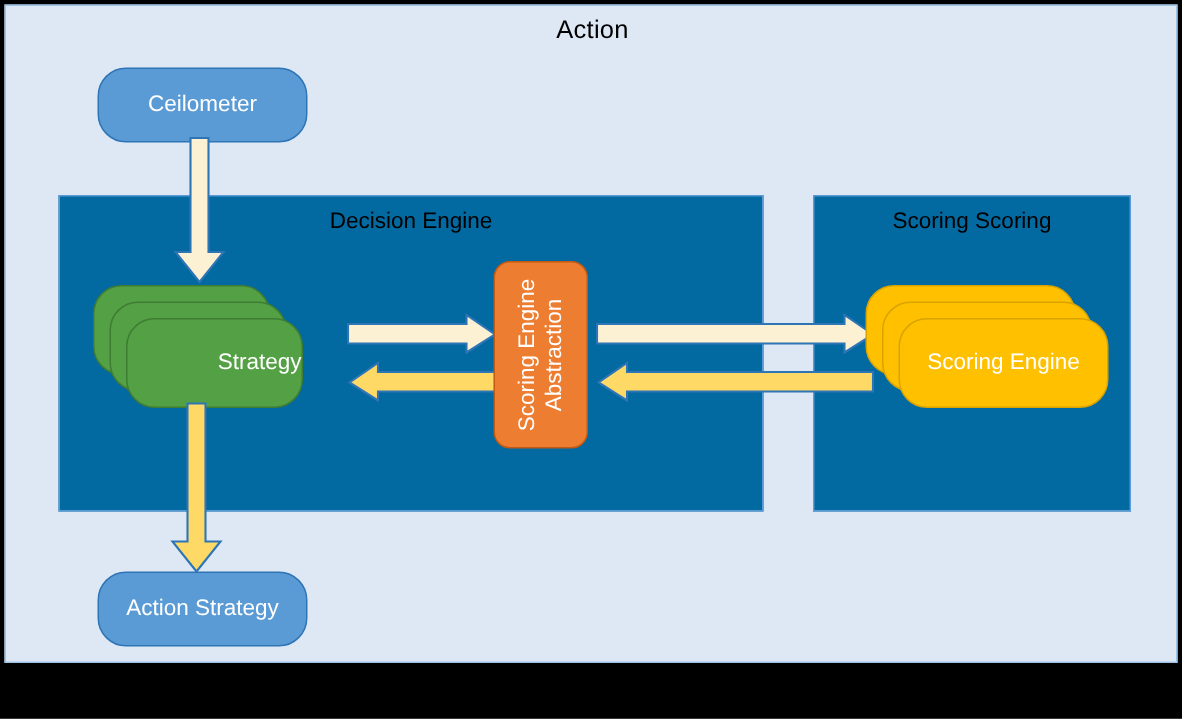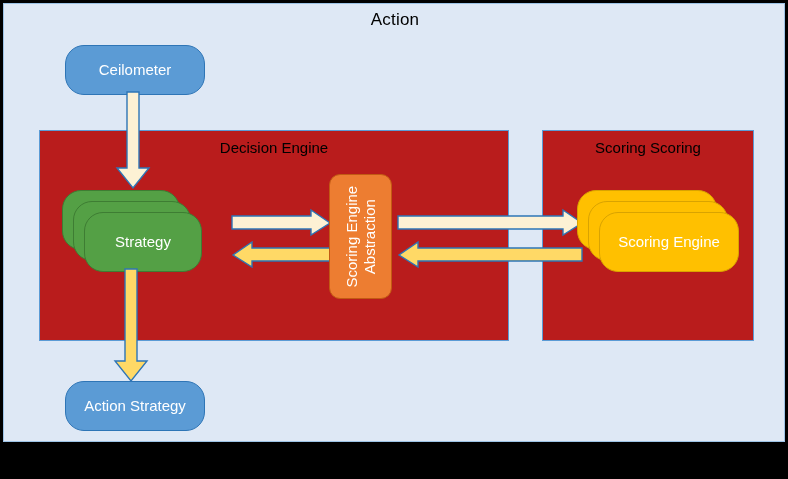--- a/index.html
+++ b/index.html
@@ -33,21 +33,21 @@
     width: 782px;
     text-align: center;
     font-size: 17px;
     color: #000000;
     letter-spacing: 0.2px;
   }
 
   
   .subpanel {
     position: absolute;
-    background: #b91c1c;
+    background: #0369a1;
     border: 1px solid #5B9BD5;
     box-sizing: border-box;
   }
   #decision-engine-panel {
     left: 35px;
     top: 126px;
     width: 470px;
     height: 211px;
   }
   #scoring-module-panel {
@@ -110,21 +110,21 @@
   }
 
   
   #strategy-stack {
     position: absolute;
     left: 58px;
     top: 186px;
     width: 172px;
     height: 82px;
   }
-  #strategy-stack .node { width: 118px; height: 60px; }
+  #strategy-stack .node { width: 118px; height: 60px; justify-content: flex-end; }
   #strategy-back2 { left: 0px;  top: 0px;  }
   #strategy-back1 { left: 11px; top: 11px; }
   #strategy-front { left: 22px; top: 22px; }
 
   
   #scoring-engine-stack {
     position: absolute;
     left: 573px;
     top: 186px;
     width: 162px;

